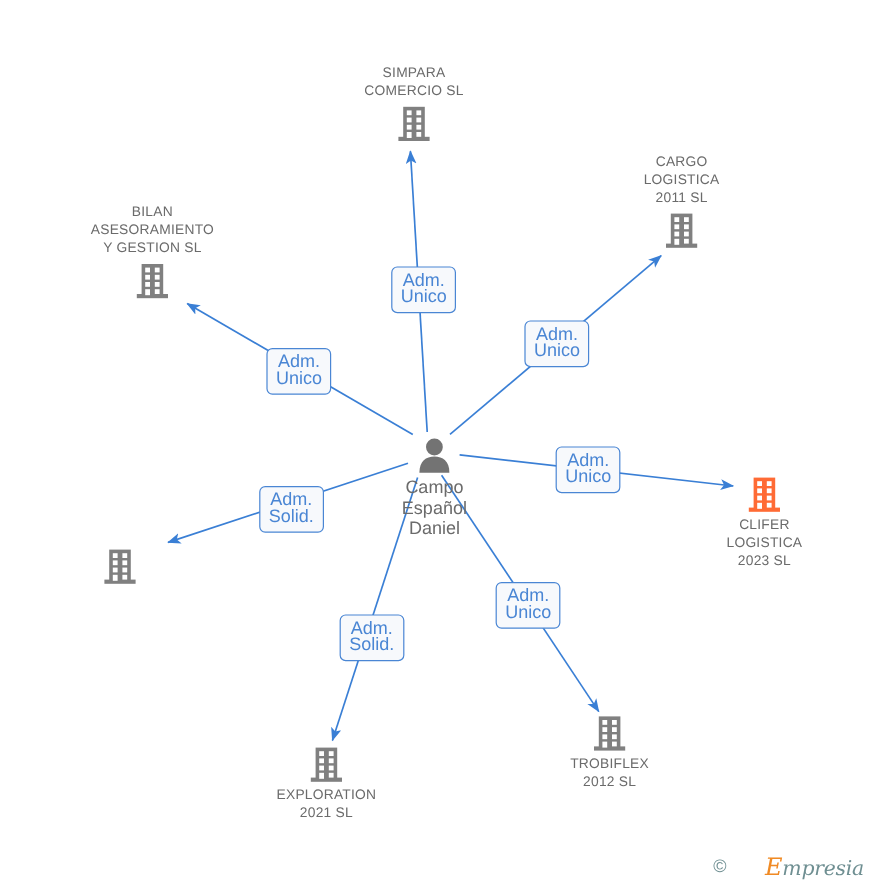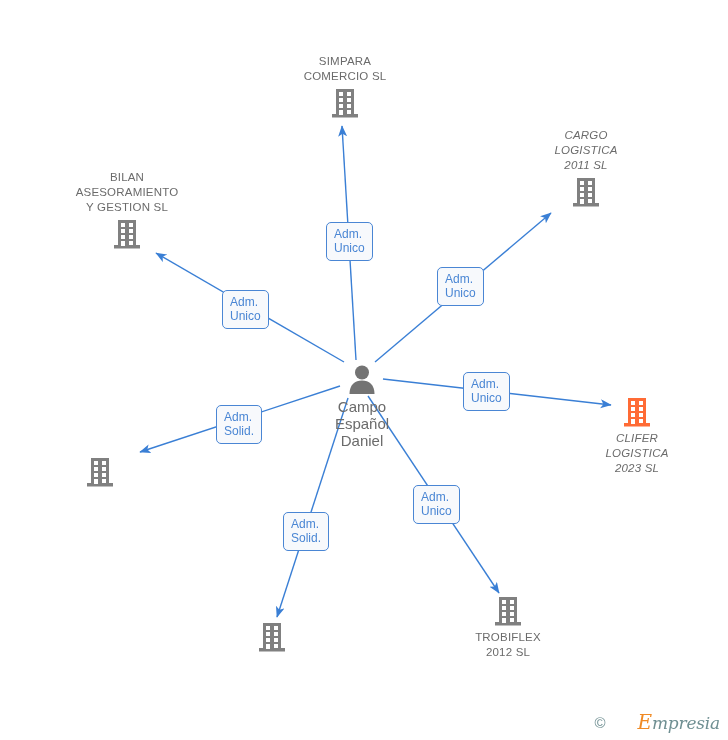--- a/index.html
+++ b/index.html
@@ -57,24 +57,24 @@
     white-space: pre-line;
     margin-top: 1px;
   }
   .edge-label {
     position: absolute;
     box-sizing: border-box;
     background: #f7f9fc;
     border: 1.5px solid #4a86d4;
     border-radius: 5px;
     color: #4a86d4;
-    font-size: 12px;
+    font-size: 15px;
     line-height: 14px;
     padding: 4px 7px 5px 7px;
-    text-align: left;
+    text-align: center;
     white-space: pre-line;
     cursor: pointer;
     z-index: 5;
   }
   #watermark {
     position: absolute;
     right: 8px;
     bottom: 6px;
     display: flex;
     align-items: center;
@@ -130,21 +130,21 @@
             <rect x="11" y="6" width="4" height="4" fill="#ffffff"></rect>
             <rect x="19" y="6" width="4" height="4" fill="#ffffff"></rect>
             <rect x="11" y="12" width="4" height="4" fill="#ffffff"></rect>
             <rect x="19" y="12" width="4" height="4" fill="#ffffff"></rect>
             <rect x="11" y="18" width="4" height="4" fill="#ffffff"></rect>
             <rect x="19" y="18" width="4" height="4" fill="#ffffff"></rect>
             <rect x="11" y="24" width="4" height="5" fill="#ffffff"></rect>
             <rect x="19" y="24" width="4" height="4" fill="#ffffff"></rect>
           </svg></span>
       </div>
-      <div class="node" style="left: 586px; top: 128px; font-style: italic;">
+      <div class="node" style="left: 568px; top: 128px;">
         <div class="node-label above">CARGO
 LOGISTICA
 2011 SL</div>
         <span class="node-icon"><svg width="34" height="34" viewBox="0 0 34 34" xmlns="http://www.w3.org/2000/svg">
             <rect x="8" y="3" width="18" height="26" fill="#808080"></rect>
             <rect x="4" y="28" width="26" height="3.5" fill="#808080"></rect>
             <rect x="11" y="6" width="4" height="4" fill="#ffffff"></rect>
             <rect x="19" y="6" width="4" height="4" fill="#ffffff"></rect>
             <rect x="11" y="12" width="4" height="4" fill="#ffffff"></rect>
             <rect x="19" y="12" width="4" height="4" fill="#ffffff"></rect>
@@ -164,21 +164,21 @@
             <rect x="11" y="6" width="4" height="4" fill="#ffffff"></rect>
             <rect x="19" y="6" width="4" height="4" fill="#ffffff"></rect>
             <rect x="11" y="12" width="4" height="4" fill="#ffffff"></rect>
             <rect x="19" y="12" width="4" height="4" fill="#ffffff"></rect>
             <rect x="11" y="18" width="4" height="4" fill="#ffffff"></rect>
             <rect x="19" y="18" width="4" height="4" fill="#ffffff"></rect>
             <rect x="11" y="24" width="4" height="5" fill="#ffffff"></rect>
             <rect x="19" y="24" width="4" height="4" fill="#ffffff"></rect>
           </svg></span>
       </div>
-      <div class="node" style="left: 637px; top: 395px; font-style: italic;">
+      <div class="node" style="left: 637px; top: 395px;">
         <span class="node-icon"><svg width="34" height="34" viewBox="0 0 34 34" xmlns="http://www.w3.org/2000/svg">
             <rect x="8" y="3" width="18" height="26" fill="#FF6B35"></rect>
             <rect x="4" y="28" width="26" height="3.5" fill="#FF6B35"></rect>
             <rect x="11" y="6" width="4" height="4" fill="#ffffff"></rect>
             <rect x="19" y="6" width="4" height="4" fill="#ffffff"></rect>
             <rect x="11" y="12" width="4" height="4" fill="#ffffff"></rect>
             <rect x="19" y="12" width="4" height="4" fill="#ffffff"></rect>
             <rect x="11" y="18" width="4" height="4" fill="#ffffff"></rect>
             <rect x="19" y="18" width="4" height="4" fill="#ffffff"></rect>
             <rect x="11" y="24" width="4" height="5" fill="#ffffff"></rect>
@@ -208,20 +208,22 @@
             <rect x="4" y="28" width="26" height="3.5" fill="#808080"></rect>
             <rect x="11" y="6" width="4" height="4" fill="#ffffff"></rect>
             <rect x="19" y="6" width="4" height="4" fill="#ffffff"></rect>
             <rect x="11" y="12" width="4" height="4" fill="#ffffff"></rect>
             <rect x="19" y="12" width="4" height="4" fill="#ffffff"></rect>
             <rect x="11" y="18" width="4" height="4" fill="#ffffff"></rect>
             <rect x="19" y="18" width="4" height="4" fill="#ffffff"></rect>
             <rect x="11" y="24" width="4" height="5" fill="#ffffff"></rect>
             <rect x="19" y="24" width="4" height="4" fill="#ffffff"></rect>
           </svg></span>
+        <div class="node-label below">EXPLORATION
+2021  SL</div>
       </div>
       <div class="node" style="left: 508px; top: 594px;">
         <span class="node-icon"><svg width="34" height="34" viewBox="0 0 34 34" xmlns="http://www.w3.org/2000/svg">
             <rect x="8" y="3" width="18" height="26" fill="#808080"></rect>
             <rect x="4" y="28" width="26" height="3.5" fill="#808080"></rect>
             <rect x="11" y="6" width="4" height="4" fill="#ffffff"></rect>
             <rect x="19" y="6" width="4" height="4" fill="#ffffff"></rect>
             <rect x="11" y="12" width="4" height="4" fill="#ffffff"></rect>
             <rect x="19" y="12" width="4" height="4" fill="#ffffff"></rect>
             <rect x="11" y="18" width="4" height="4" fill="#ffffff"></rect>

